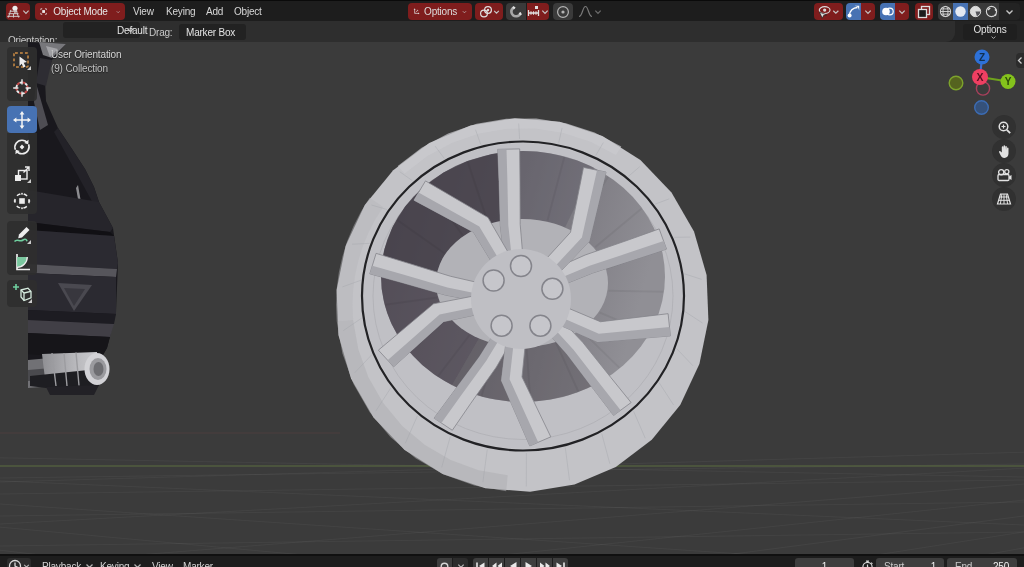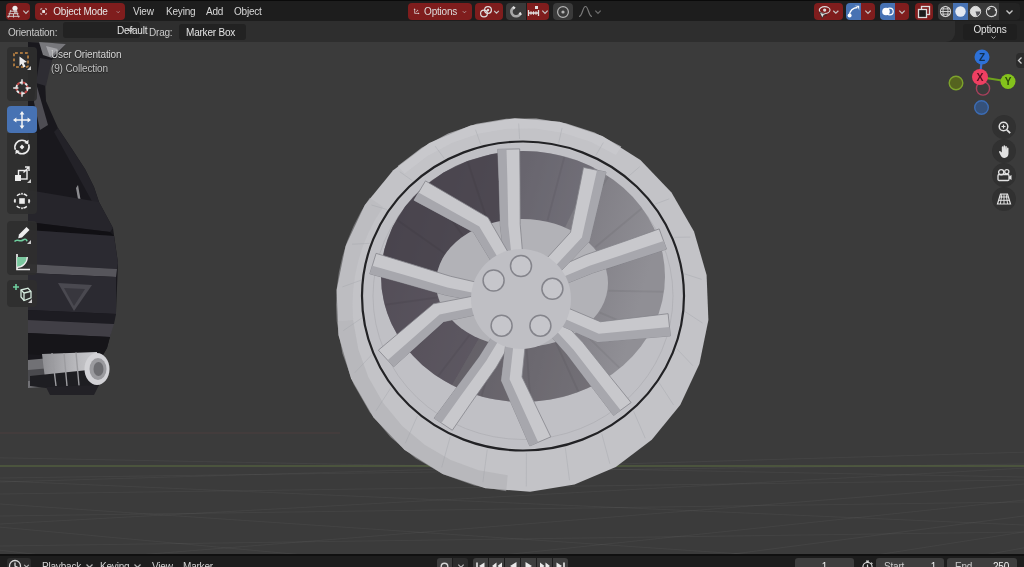--- a/index.html
+++ b/index.html
@@ -199,21 +199,21 @@
       </div>
     </div>
     <div class="r1item" style="left:999px;width:21px;background:#232323;border-radius:0 4px 4px 0;justify-content:center;">
       <svg width="9" height="8" viewBox="0 0 9 8">
           <path d="M1.5 2.5 L4.5 5.5 L7.5 2.5" stroke="#c5c5c5" stroke-width="1.4" fill="none"></path>
         </svg>
     </div>
   </div>
   <div id="row2">
     <div id="row2tab"></div>
-    <div class="r2item" style="left:8px;top:3px;color:#c9c9c9;">Orientation:</div>
+    <div class="r2item" style="left:8px;top:11px;color:#c9c9c9;">Orientation:</div>
     <div class="r2item dd" style="left:63px;top:1px;width:77px;padding:0 5px;box-sizing:border-box;gap:44px;">
       <svg width="12" height="12" viewBox="0 0 12 12">
         <circle cx="6" cy="6.4" r="1.1" fill="#d8d8d8"></circle>
         <path d="M6 5.4 L6 2.2 M6 7 L3.4 9.4 M6.9 7 L9.4 8.6" stroke="#d8d8d8" stroke-width="1"></path>
         <path d="M4.9 2.8 L6 0.8 L7.1 2.8 Z" fill="#d8d8d8"></path>
         <circle cx="2.8" cy="10" r="1" fill="#d8d8d8"></circle>
         <circle cx="10" cy="9" r="1" fill="#d8d8d8"></circle>
       </svg>
       <span style="margin-left:5px;">Default</span>
       <svg width="9" height="8" viewBox="0 0 9 8" style="position:absolute;right:5px;">

